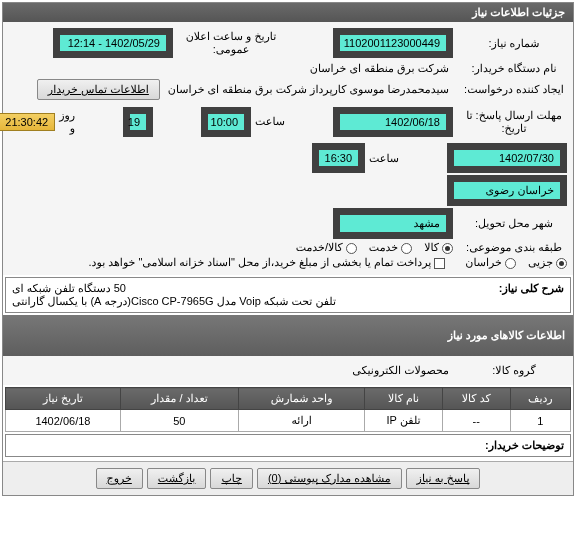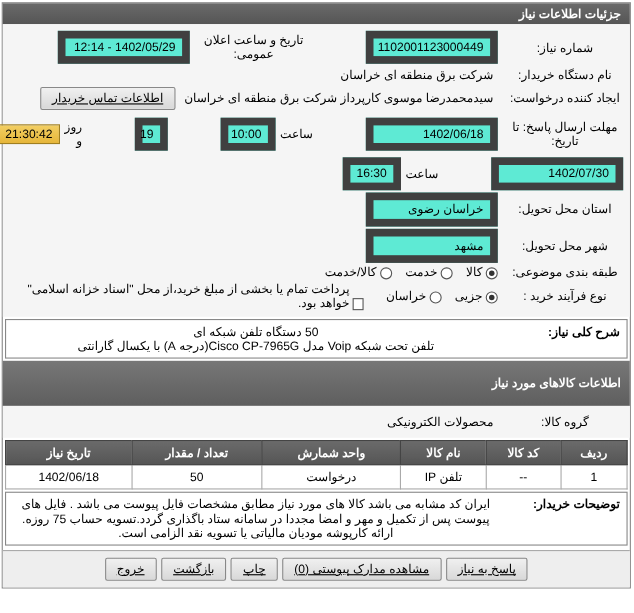--- a/index.html
+++ b/index.html
@@ -12,24 +12,24 @@
 .value-box { background: #5eead4; border: 7px solid #404040; padding: 2px 6px; min-width: 120px; display: inline-block; margin-left: 44px; }
 .value-text { padding: 2px 4px; }
 .btn { background: linear-gradient(#f0f0f0,#d8d8d8); border: 1px solid #888; padding: 3px 10px; cursor: pointer; border-radius: 2px; text-decoration: underline; }
 .radio-group { display: flex; gap: 12px; align-items: center; }
 .radio-item { display: flex; align-items: flex-end; gap: 3px; }
 .radio-dot { width: 11px; height: 11px; border: 1px solid #555; border-radius: 50%; display: inline-flex; align-items: center; justify-content: center; background:#fff; }
 .radio-dot.checked::after { content:""; width:5px; height:5px; background:#333; border-radius:50%; }
 .checkbox { width: 11px; height: 11px; border: 1px solid #555; display:inline-block; background:#fff; }
 .desc-section { border: 1px solid #888; margin: 2px; padding: 4px 6px; display:flex; }
 .desc-label { min-width: 110px; font-weight: bold; }
-.desc-text { text-align: center; flex:1; direction: rtl; }
+.desc-text { text-align: left; flex:1; direction: rtl; }
 .table-section { margin: 2px; }
 .table { width: 100%; border-collapse: collapse; }
-.table th { background: linear-gradient(#6a6a6a,#555); color:#fff; padding:4px; border:1px solid #444; font-weight:bold; }
+.table th { background: linear-gradient(#6a6a6a,#555); color:#fff; padding:4px; border:1px solid #444; font-weight:normal; }
 .table td { padding:4px; border:1px solid #aaa; text-align:center; background:#fff; }
 .remarks { border:1px solid #888; margin:2px; padding:4px 6px; display:flex; }
 .footer { display:flex; justify-content:center; gap:4px; padding:6px; background:#eee; border-top:1px solid #aaa; margin-top:4px; }
 .countdown { background: linear-gradient(#f3cf63,#e6b63a); border:1px solid #a07f20; padding:2px 6px; }
 .spacer { flex:1; }
 .sub-panel-header { background: linear-gradient(#777,#5e5e5e); color:#fff; padding:14px 8px; font-weight:bold; }
 </style>
 </head>
 <body>
 
@@ -68,21 +68,20 @@
       <span>ساعت باقی مانده</span>
     </div>
 
     <div class="row">
       <span class="value-box">1402/07/30</span>
       <span>ساعت</span>
       <span class="value-box" style="min-width:50px">16:30</span>
     </div>
 
     <div class="row">
-      <span class="label">استان محل تحویل:</span>
       <span class="value-box">خراسان رضوی</span>
     </div>
 
     <div class="row">
       <span class="label">شهر محل تحویل:</span>
       <span class="value-box">مشهد</span>
     </div>
 
     <div class="row">
       <span class="label">طبقه بندی موضوعی:</span>
@@ -96,21 +95,20 @@
           <span>خدمت</span>
         </div>
         <div class="radio-item">
           <span class="radio-dot"></span>
           <span>کالا/خدمت</span>
         </div>
       </div>
     </div>
 
     <div class="row">
-      <span class="label">نوع فرآیند خرید :</span>
       <div class="radio-group">
         <div class="radio-item">
           <span class="radio-dot checked"></span>
           <span>جزیی</span>
         </div>
         <div class="radio-item">
           <span class="radio-dot"></span>
           <span>خراسان</span>
         </div>
       </div>
@@ -146,31 +144,30 @@
           <th>واحد شمارش</th>
           <th>تعداد / مقدار</th>
           <th>تاریخ نیاز</th>
         </tr>
       </thead>
       <tbody>
         <tr>
           <td>1</td>
           <td>--</td>
           <td>تلفن IP</td>
-          <td>درخواست</td>
+          <td>ارائه</td>
           <td>50</td>
           <td>1402/06/18</td>
         </tr>
       </tbody>
     </table>
   </div>
 
   <div class="remarks">
     <span class="desc-label">توضیحات خریدار:</span>
-    <div class="desc-text">ایران کد مشابه می باشد کالا های مورد نیاز مطابق مشخصات فایل پیوست می باشد . فایل های پیوست پس از تکمیل و مهر و امضا مجددا در سامانه ستاد باگذاری گردد.تسویه حساب 75 روزه. ارائه کارپوشه مودیان مالیاتی یا تسویه نقد الزامی است.</div>
   </div>
 
   <div class="footer">
     <button class="btn">پاسخ به نیاز</button>
     <button class="btn">مشاهده مدارک پیوستی (0)</button>
     <button class="btn">چاپ</button>
     <button class="btn">بازگشت</button>
     <button class="btn">خروج</button>
   </div>
 </div>

